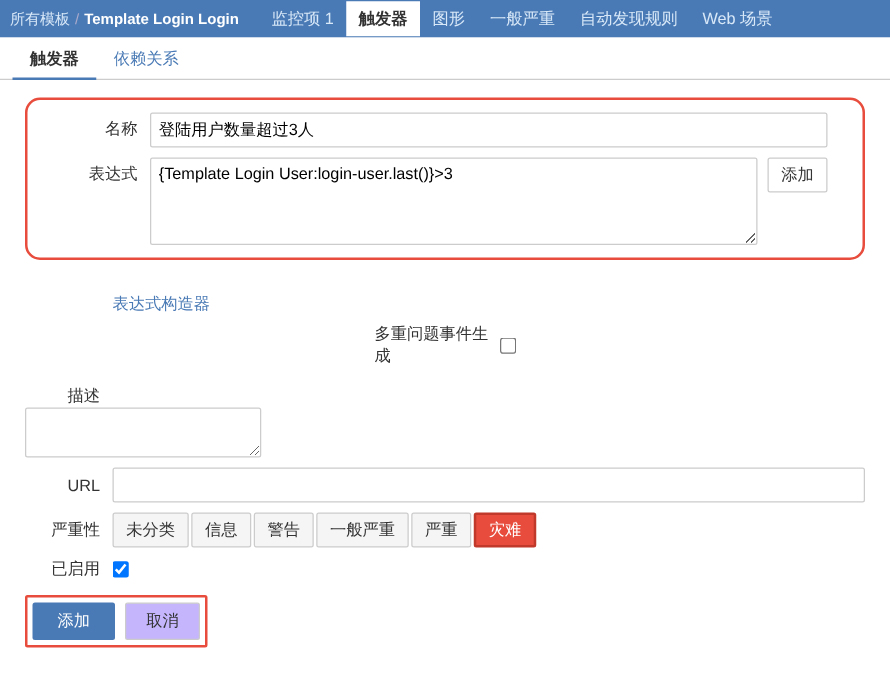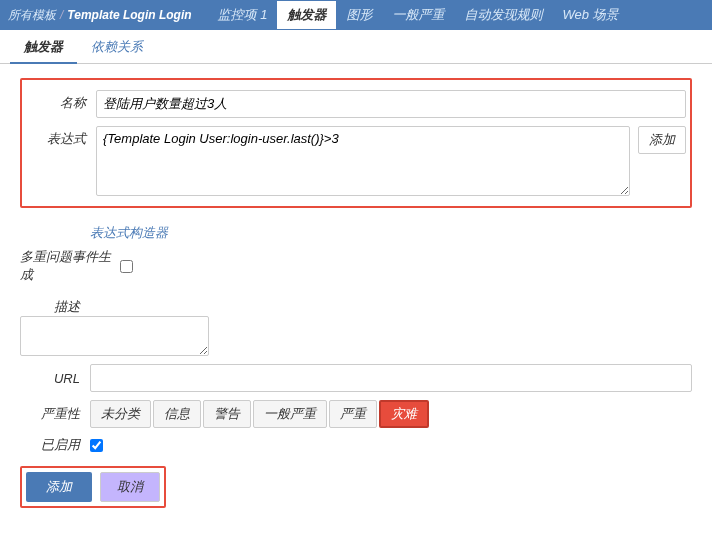--- a/index.html
+++ b/index.html
@@ -1,15 +1,15 @@
 <!DOCTYPE html>
 <html><head>
   <meta charset="utf-8">
   <style>
-    * { box-sizing: border-box; margin: 0; padding: 0; font-style: italic; }
+    * { box-sizing: border-box; margin: 0; padding: 0; }
     body {
       font-family: "Microsoft YaHei", SimSun, Arial, sans-serif;
       font-size: 13px;
       background: #f0f0f0;
       width: 712px;
       height: 544px;
       overflow: hidden;
     }
 
     .top-nav {
@@ -73,23 +73,23 @@
 
     .main-content {
       background: #fff;
       padding: 14px 20px;
       height: calc(544px - 64px);
       overflow-y: auto;
     }
 
     .form-section {
       border: 2px solid #e74c3c;
-      padding: 10px 4px;
-      margin-bottom: 10px;
-      border-radius: 2px;
+      padding: 10px 28px;
+      margin-bottom: 20px;
+      border-radius: 12px;
     }
 
     .form-row {
       display: flex;
       align-items: flex-start;
       margin-bottom: 8px;
     }
     .form-row.last { margin-bottom: 0; }
 
     .form-label {
@@ -143,20 +143,21 @@
       font-size: 13px;
       text-decoration: none;
       display: inline-block;
       margin: 6px 0 6px 70px;
     }
 
     .multi-event-row {
       display: flex;
       align-items: center;
       margin-bottom: 10px;
+      justify-content: center;
     }
     .multi-event-label {
       width: 100px;
       color: #333;
       font-size: 13px;
     }
     .checkbox-input { cursor: pointer; }
 
     .severity-row {
       display: flex;

